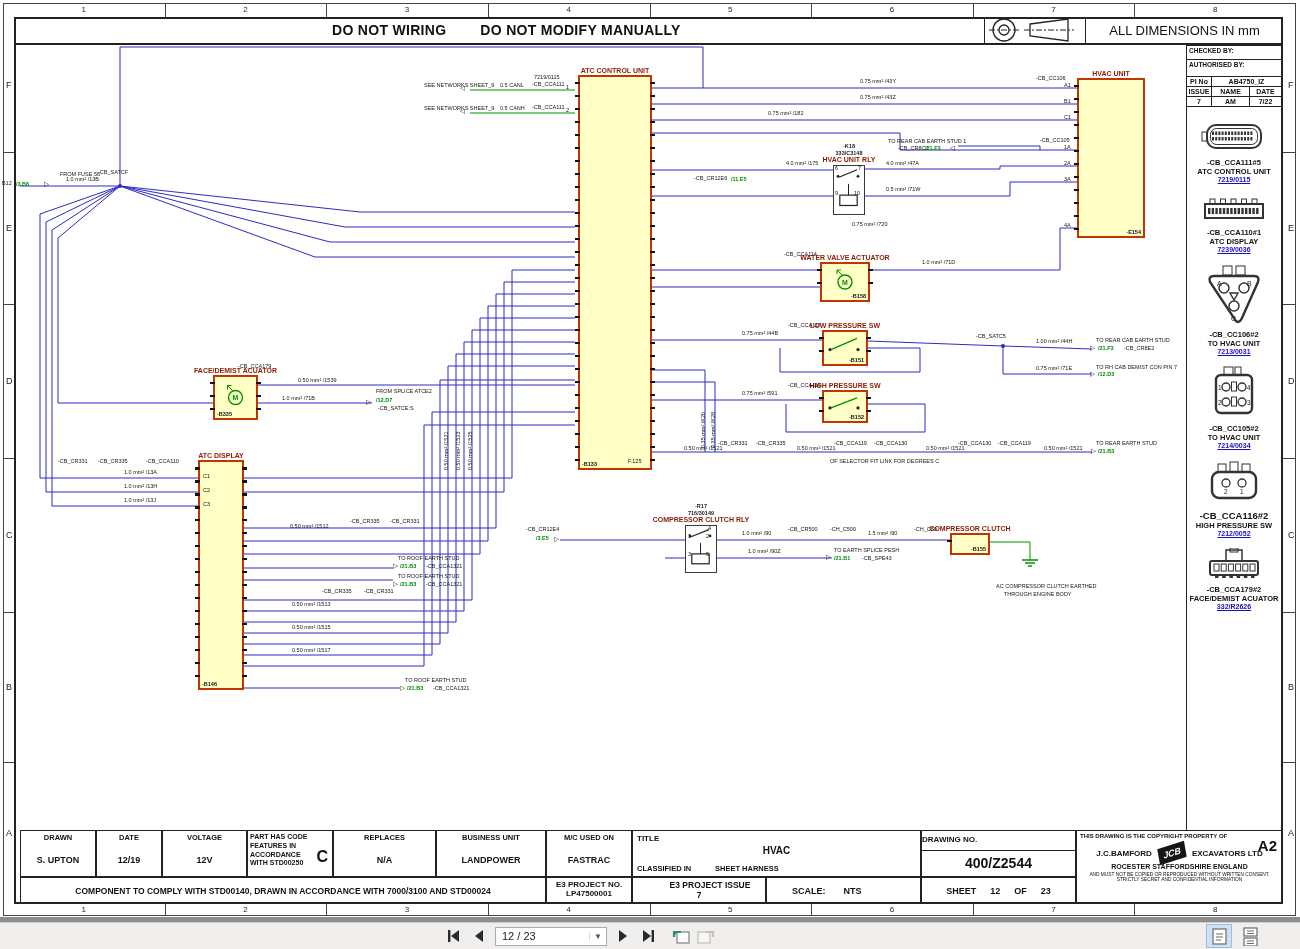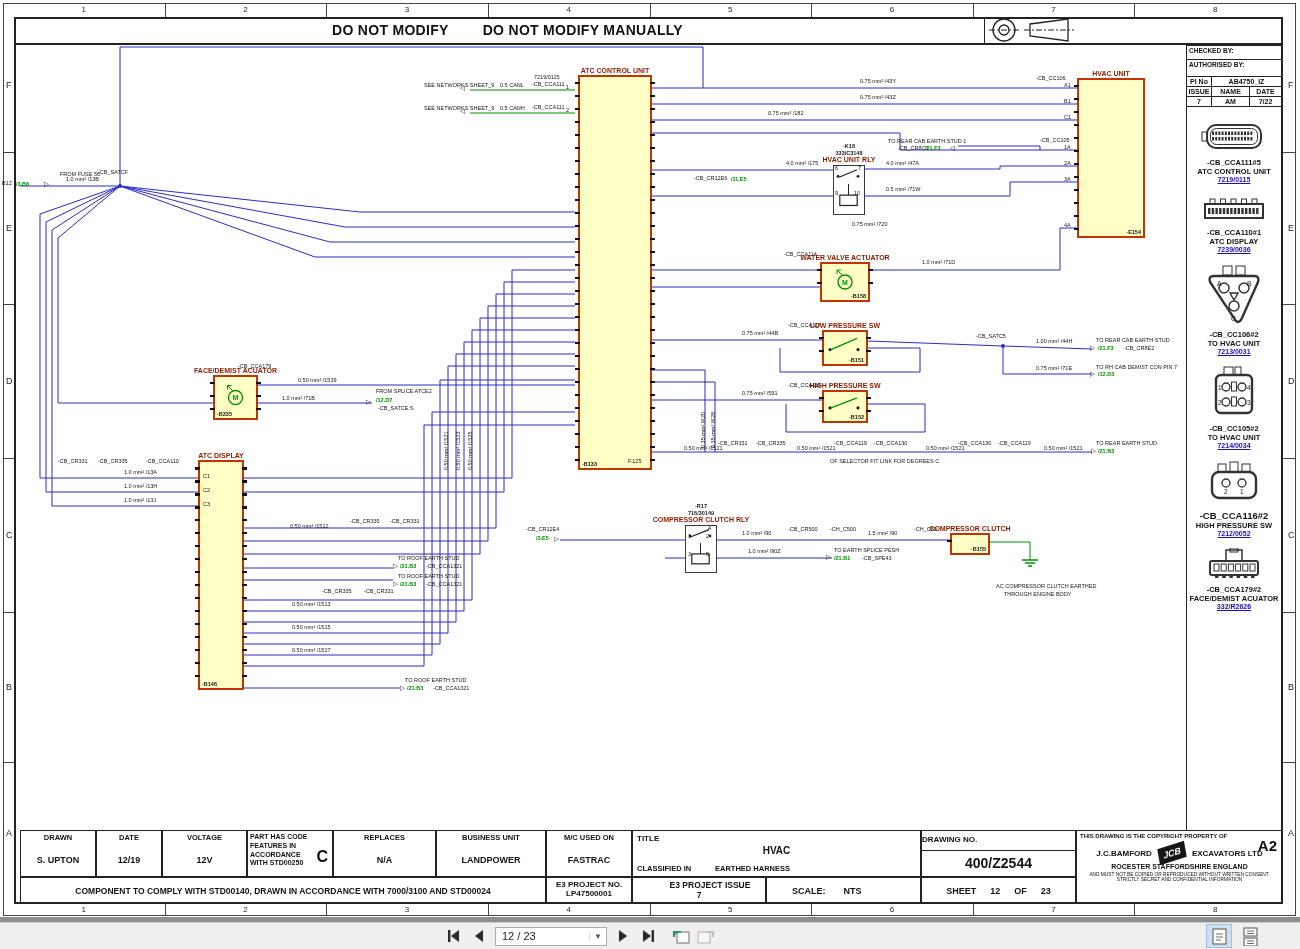--- a/index.html
+++ b/index.html
@@ -126,32 +126,33 @@
         <div class="tick" style="left: 1283px; top: 612px; width: 13px; height: 1px;"></div>
         <div class="grid-letter" style="left: 6px; top: 833px;">A</div>
         <div class="grid-letter" style="left: 1288px; top: 833px;">A</div>
         <div class="tick" style="left: 3px; top: 762px; width: 11px; height: 1px;"></div>
         <div class="tick" style="left: 1283px; top: 762px; width: 13px; height: 1px;"></div>
       </div>
     <div class="inner-frame"></div>
 
     <div class="hdr-band">
       <div class="hdr-warn">
-        <span>DO NOT MODIFY</span><span>DO NOT MODIFY MANUALLY</span>
+        <span>DO NOT WIRING</span><span>DO NOT MODIFY MANUALLY</span>
       </div>
       <div class="vline-hdr"></div>
       <div class="proj-wrap">
         <svg width="98" height="26" viewBox="0 0 98 26">
           <circle cx="18" cy="13" r="11" fill="none" stroke="#222" stroke-width="1.3"></circle>
           <circle cx="18" cy="13" r="5" fill="none" stroke="#222" stroke-width="1.3"></circle>
           <line x1="3" y1="13" x2="33" y2="13" stroke="#222" stroke-width="1" stroke-dasharray="6 2 2 2"></line>
           <path d="M44,7 L82,2 L82,24 L44,19 Z" fill="none" stroke="#222" stroke-width="1.3"></path>
           <line x1="38" y1="13" x2="88" y2="13" stroke="#222" stroke-width="1" stroke-dasharray="6 2 2 2"></line>
         </svg>
       </div>
+      <div class="dims-cell">ALL DIMENSIONS IN mm</div>
     </div>
 
     <div class="side-panel">
       <div class="sp-cell" style="height:14px;">CHECKED BY:</div>
       <div class="sp-cell" style="height:17px;">AUTHORISED BY:</div>
       <div class="sp-row">
         <div class="sp-b" style="width:25px;">PI No</div>
         <div style="flex:1;">AB4750_IZ</div>
       </div>
       <div class="sp-row">
@@ -605,21 +606,21 @@
         <div class="tb-val">LANDPOWER</div>
       </div>
       <div class="tb-cell" style="left:546px;top:830px;width:86px;height:47px;">
         <div class="tb-lab">M/C USED ON</div>
         <div class="tb-val">FASTRAC</div>
       </div>
       <div class="tb-cell" style="left:632px;top:830px;width:289px;height:47px;">
         <span style="position:absolute;left:4px;top:3px;font-size:8px;font-weight:bold;">TITLE</span>
         <span style="position:absolute;left:0;right:0;top:14px;text-align:center;font-size:10px;font-weight:bold;">HVAC</span>
         <span style="position:absolute;left:4px;bottom:3px;font-size:7.5px;font-weight:bold;">CLASSIFIED IN</span>
-        <span style="position:absolute;left:82px;bottom:3px;font-size:7.5px;font-weight:bold;">EARTHED HARNESS</span>
+        <span style="position:absolute;left:82px;bottom:3px;font-size:7.5px;font-weight:bold;">SHEET HARNESS</span>
       </div>
       <div class="tb-cell" style="left:921px;top:830px;width:155px;height:47px;">
         <div style="border-bottom:1px solid #222;height:20px;text-align:left;font-size:8px;font-weight:bold;padding-top:4px;">DRAWING NO.</div>
         <div style="text-align:center;font-size:14px;font-weight:bold;padding-top:4px;">400/Z2544</div>
       </div>
       <div class="tb-cell" style="left:1076px;top:830px;width:207px;height:74px;">
         <div style="font-size:6px;font-weight:bold;padding:2px 3px 0;">THIS DRAWING IS THE COPYRIGHT PROPERTY OF</div>
         <div style="position:absolute;right:5px;top:6px;font-size:15px;font-weight:bold;">A2</div>
         <div style="display:flex;align-items:center;justify-content:center;gap:6px;margin-top:6px;">
           <span style="font-size:8px;font-weight:bold;">J.C.BAMFORD</span>

